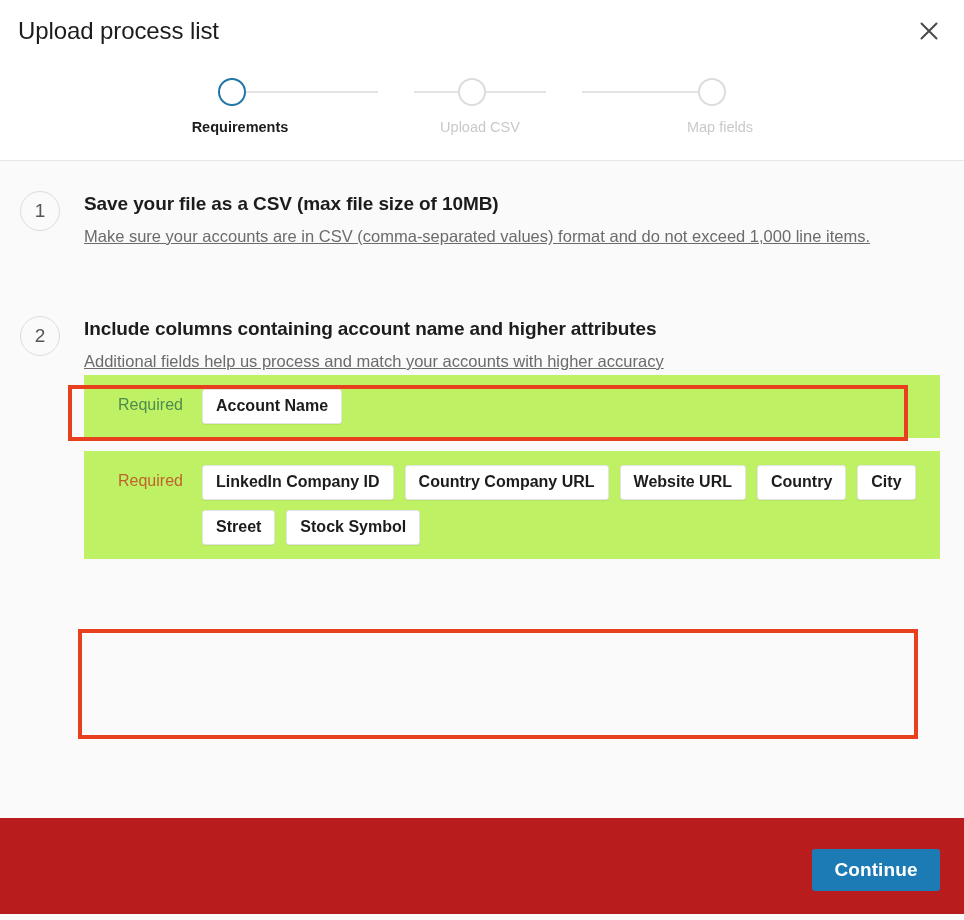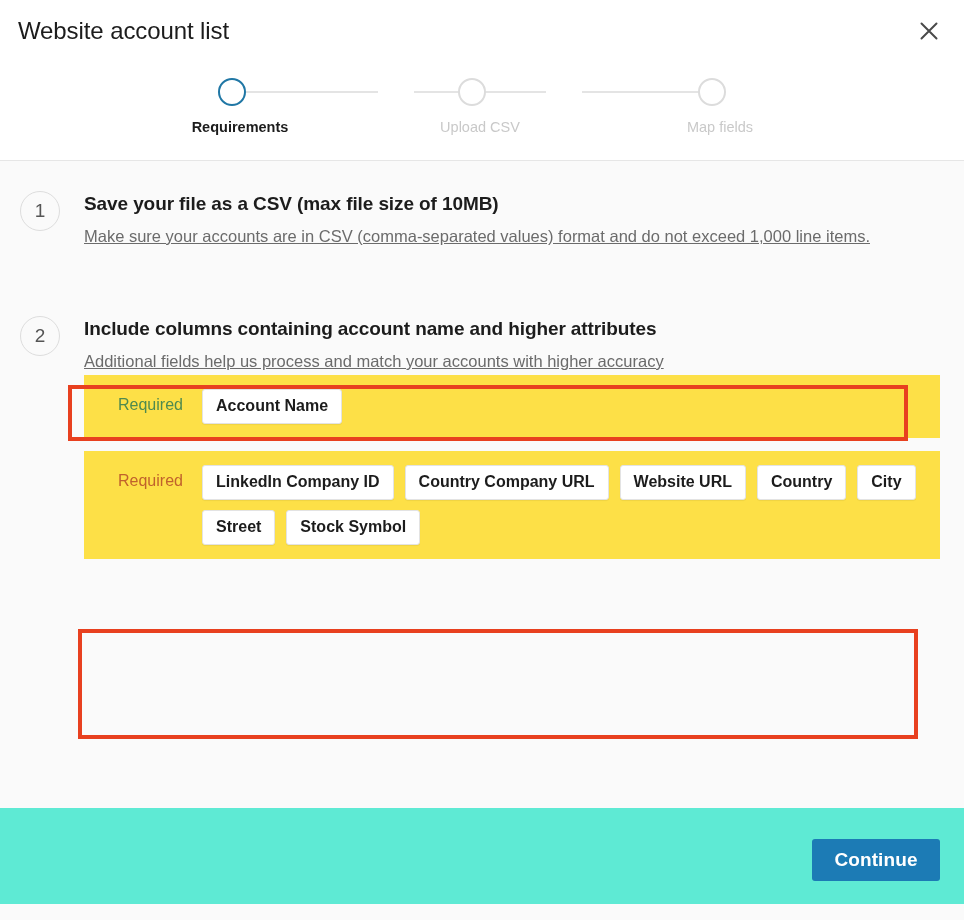--- a/index.html
+++ b/index.html
@@ -172,21 +172,21 @@
     color: #6b6b6b;
     max-width: 815px;
     text-decoration: underline;
   }
 
   
   .attr-panel {
     position: absolute;
     left: 84px;
     width: 856px;
-    background: #fde047;
+    background: #bef264;
     box-sizing: border-box;
     display: flex;
     align-items: flex-start;
     padding: 14px 0 14px 0;
   }
   .attr-panel.required  { top: 214px; min-height: 62px; }
   .attr-panel.optional  { top: 290px; min-height: 108px; }
 
   .attr-label {
     flex: 0 0 auto;
@@ -232,23 +232,23 @@
     z-index: 20;
   }
   .annot.a1 { left: 68px;  top: 224px; width: 840px; height: 56px; }
   .annot.a2 { left: 78px;  top: 468px; width: 840px; height: 110px; }
 
   
   .modal-footer {
     position: absolute;
     left: 0;
     right: 0;
-    bottom: 16px;
+    bottom: 6px;
     height: 96px;
-    background: #5eead4;
+    background: #b91c1c;
   }
   .continue-btn {
     position: absolute;
     right: 24px;
     bottom: 23px;
     background: #1c7bb5;
     color: #ffffff;
     border: none;
     border-radius: 3px;
     font-family: "Liberation Sans", sans-serif;
@@ -260,21 +260,21 @@
     min-width: 128px;
     cursor: pointer;
   }
 </style>
 </head>
 <body>
 
 <div class="modal">
 
   <div class="modal-header">
-    <div class="modal-title">Website account list</div>
+    <div class="modal-title">Upload process list</div>
 
     <button class="close-btn">
       <span>
         <svg width="24" height="24" viewBox="0 0 24 24" aria-hidden="true">
           <path d="M4.5 4.5 L19.5 19.5 M19.5 4.5 L4.5 19.5" stroke="#4a4a4a" stroke-width="2" stroke-linecap="round" fill="none"></path>
         </svg>
       </span>
     </button>
 
     <div class="stepper">

